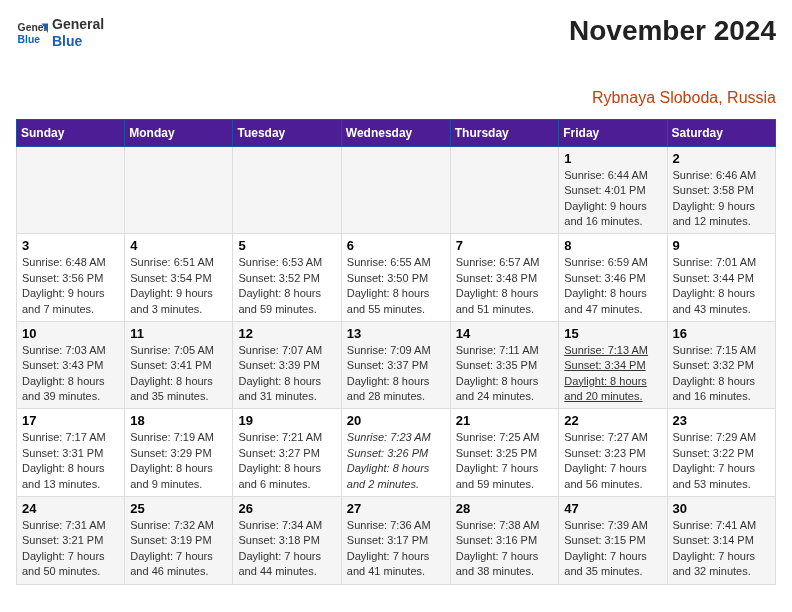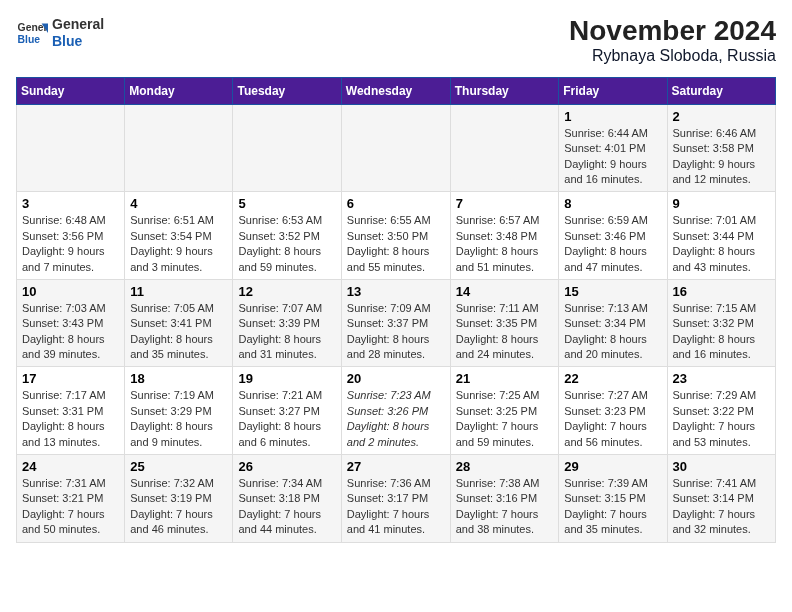--- a/index.html
+++ b/index.html
@@ -29,21 +29,22 @@
       text-align: right;
     }
     .month-title {
       font-size: 28px;
       font-weight: bold;
       color: #222;
       line-height: 1.1;
     }
     .location-title {
       font-size: 16px;
-      color: #0f172a;
+      color: #c2410c;
+      margin-top: 42px;
     }
     table {
       width: 100%;
       border-collapse: collapse;
       font-size: 11px;
     }
     thead tr th {
       background-color: #4c1d95;
       color: #fff;
       padding: 6px 4px;
@@ -202,21 +203,21 @@
 Daylight: 8 hours and 28 minutes.</div>
         </td>
         <td>
           <span class="day-num">14</span>
           <div class="day-info" style="white-space: pre-line;">Sunrise: 7:11 AM
 Sunset: 3:35 PM
 Daylight: 8 hours and 24 minutes.</div>
         </td>
         <td>
           <span class="day-num">15</span>
-          <div class="day-info" style="white-space: pre-line;">Sunrise: 7:13 AM
+          <div class="day-info" style="white-space: pre-line; text-decoration: underline;">Sunrise: 7:13 AM
 Sunset: 3:34 PM
 Daylight: 8 hours and 20 minutes.</div>
         </td>
         <td>
           <span class="day-num">16</span>
           <div class="day-info" style="white-space: pre-line;">Sunrise: 7:15 AM
 Sunset: 3:32 PM
 Daylight: 8 hours and 16 minutes.</div>
         </td>
       </tr>
@@ -289,21 +290,21 @@
 Sunset: 3:17 PM
 Daylight: 7 hours and 41 minutes.</div>
         </td>
         <td>
           <span class="day-num">28</span>
           <div class="day-info" style="white-space: pre-line;">Sunrise: 7:38 AM
 Sunset: 3:16 PM
 Daylight: 7 hours and 38 minutes.</div>
         </td>
         <td>
-          <span class="day-num">29</span>
+          <span class="day-num">47</span>
           <div class="day-info" style="white-space: pre-line;">Sunrise: 7:39 AM
 Sunset: 3:15 PM
 Daylight: 7 hours and 35 minutes.</div>
         </td>
         <td>
           <span class="day-num">30</span>
           <div class="day-info" style="white-space: pre-line;">Sunrise: 7:41 AM
 Sunset: 3:14 PM
 Daylight: 7 hours and 32 minutes.</div>
         </td>

